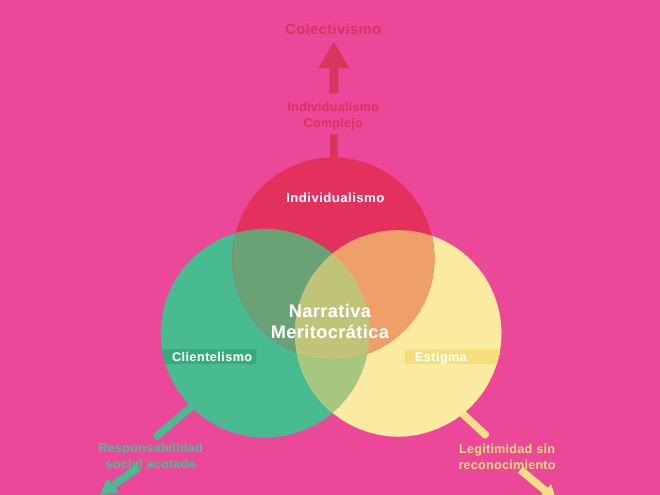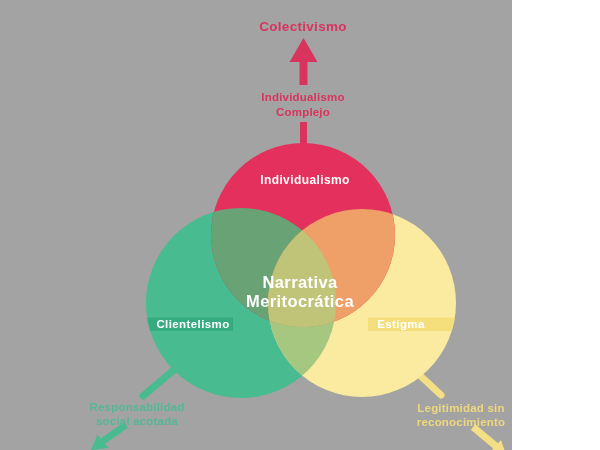--- a/index.html
+++ b/index.html
@@ -1,20 +1,20 @@
 <!DOCTYPE html>
 <html><head>
 <meta charset="utf-8">
 <style>
   html, body { margin: 0; padding: 0; background: #ffffff; }
   .stage {
     position: relative;
-    width: 512px;
+    width: 600px;
     height: 450px;
-    background: #a3a3a3;
+    background: #ec4899;
     overflow: hidden;
     font-family: "Liberation Sans", sans-serif;
   }
   svg text {
     font-family: "Liberation Sans", sans-serif;
     font-weight: bold;
   }
   .t-crimson   { fill: #d8345e; }
   .t-white     { fill: #ffffff; }
   .t-green     { fill: #53b795; }

